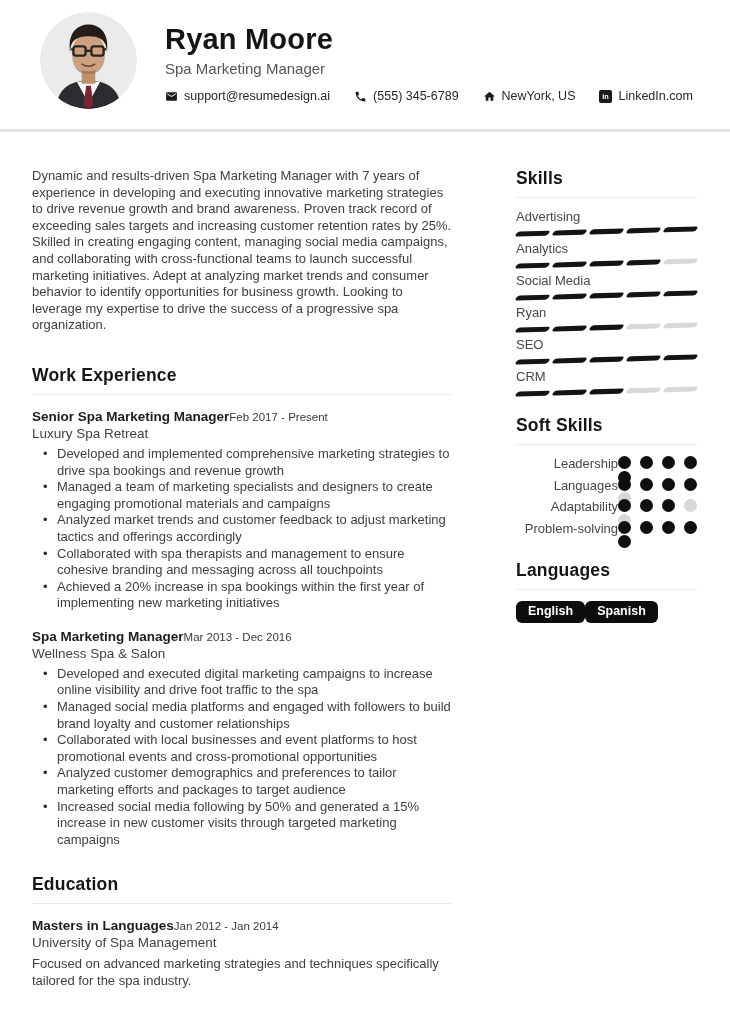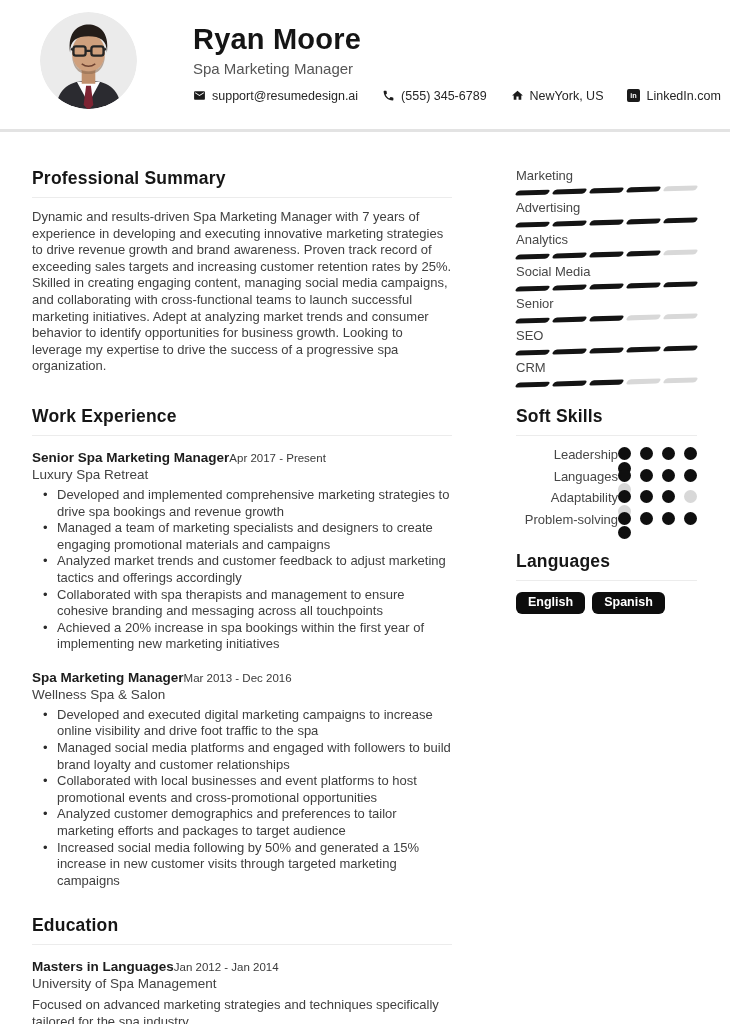--- a/index.html
+++ b/index.html
@@ -6,28 +6,28 @@
   html, body { width: 730px; background: #ffffff; }
   body {
     height: 1024px;
     overflow: hidden;
     font-family: "Liberation Sans", "DejaVu Sans", sans-serif;
     color: #3f3f3f;
     -webkit-font-smoothing: antialiased;
   }
 
   
-  .header { display: flex; align-items: flex-start; height: 129px; padding: 12px 0 0 40px; gap: 28px; }
+  .header { display: flex; align-items: flex-start; height: 129px; padding: 12px 0 0 40px; }
   .avatar { width: 97px; height: 97px; border-radius: 50%; overflow: hidden; flex: 0 0 auto; }
   .avatar svg { display: block; width: 100%; height: 100%; }
   .header-text { margin-left: 28px; padding-top: 11px; }
   .name { font-size: 29px; line-height: 32px; font-weight: 700; color: #151515; letter-spacing: 0.2px; }
   .candidate-title { margin-top: 5px; font-size: 15px; color: #555555; }
   .contact-row { margin-top: 12px; display: flex; align-items: center; gap: 24px; font-size: 12.5px; color: #262626; }
-  .contact-item { display: inline-flex; align-items: flex-start; gap: 6px; white-space: nowrap; }
+  .contact-item { display: inline-flex; align-items: flex-end; gap: 6px; white-space: nowrap; }
   .contact-item svg { width: 13px; height: 13px; flex: 0 0 auto; }
   .header-divider { height: 3px; background: #e3e3e3; width: 730px; }
 
   
   .columns { display: flex; padding: 36px 33px 0 32px; gap: 64px; }
   .main-col { width: 420px; flex: 0 0 auto; }
   .sidebar { width: 181px; flex: 0 0 auto; }
 
   h2.section-heading {
     font-size: 17.5px; line-height: 20px; font-weight: 700; color: #161616;
@@ -67,21 +67,21 @@
   .skill-bar .seg.filled { background: #141414; }
 
   .section-soft { margin-top: 21px; }
   .soft-row { display: flex; justify-content: flex-end; align-items: flex-start; height: 21.6px; }
   .soft-label { font-size: 13px; line-height: 16px; color: #474747; }
   .dots { width: 79px; display: flex; flex-wrap: wrap; column-gap: 9px; row-gap: 1.5px; }
   .dots .dot { width: 13px; height: 13px; border-radius: 50%; background: #d8d8d8; flex: 0 0 auto; }
   .dots .dot.filled { background: #0f0f0f; }
 
   .section-languages { margin-top: 18px; }
-  .lang-pills { display: flex; gap: 7px; margin-top: 8px; }
+  .lang-pills { display: flex; margin-top: 8px; }
   .lang-pill {
     background: #0d0d0d; color: #ffffff; font-size: 12.5px; font-weight: 700;
     padding: 4px 12px 5px; border-radius: 6px; line-height: 13px; display: inline-block;
   }
 </style>
 </head>
 <body>
 
 <div class="page">
 
@@ -145,31 +145,30 @@
       </div>
     </div>
   </header>
   <div class="header-divider"></div>
 
   <div class="columns">
 
     <main class="main-col">
 
       <section class="section-summary">
-        <h2 class="section-heading">Professional Summary</h2>
         <p class="summary-text">Dynamic and results-driven Spa Marketing Manager with 7 years of experience in developing and executing innovative marketing strategies to drive revenue growth and brand awareness. Proven track record of exceeding sales targets and increasing customer retention rates by 25%. Skilled in creating engaging content, managing social media campaigns, and collaborating with cross-functional teams to launch successful marketing initiatives. Adept at analyzing market trends and consumer behavior to identify opportunities for business growth. Looking to leverage my expertise to drive the success of a progressive spa organization.</p>
       </section>
 
       <section class="section-experience">
         <h2 class="section-heading">Work Experience</h2>
 
         <article class="job">
           <div class="entry-head">
             <h3 class="entry-title">Senior Spa Marketing Manager</h3>
-            <span class="entry-dates">Apr 2017 - Present</span>
+            <span class="entry-dates">Feb 2017 - Present</span>
           </div>
           <div class="entry-sub">Luxury Spa Retreat</div>
           <ul class="bullets">
             <li>Developed and implemented comprehensive marketing strategies to drive spa bookings and revenue growth</li>
             <li>Managed a team of marketing specialists and designers to create engaging promotional materials and campaigns</li>
             <li>Analyzed market trends and customer feedback to adjust marketing tactics and offerings accordingly</li>
             <li>Collaborated with spa therapists and management to ensure cohesive branding and messaging across all touchpoints</li>
             <li>Achieved a 20% increase in spa bookings within the first year of implementing new marketing initiatives</li>
           </ul>
         </article>
@@ -202,32 +201,23 @@
           <p class="edu-desc">Focused on advanced marketing strategies and techniques specifically tailored for the spa industry.</p>
         </article>
 
       </section>
 
     </main>
 
     <aside class="sidebar">
 
       <section>
+        <h2 class="section-heading">Skills</h2>
         <div>
           <div class="skill-item">
-            <span class="skill-label">Marketing</span>
-            <div class="skill-bar">
-                <span class="seg filled"></span>
-                <span class="seg filled"></span>
-                <span class="seg filled"></span>
-                <span class="seg filled"></span>
-                <span class="seg"></span>
-              </div>
-          </div>
-          <div class="skill-item">
             <span class="skill-label">Advertising</span>
             <div class="skill-bar">
                 <span class="seg filled"></span>
                 <span class="seg filled"></span>
                 <span class="seg filled"></span>
                 <span class="seg filled"></span>
                 <span class="seg filled"></span>
               </div>
           </div>
           <div class="skill-item">
@@ -244,21 +234,21 @@
             <span class="skill-label">Social Media</span>
             <div class="skill-bar">
                 <span class="seg filled"></span>
                 <span class="seg filled"></span>
                 <span class="seg filled"></span>
                 <span class="seg filled"></span>
                 <span class="seg filled"></span>
               </div>
           </div>
           <div class="skill-item">
-            <span class="skill-label">Senior</span>
+            <span class="skill-label">Ryan</span>
             <div class="skill-bar">
                 <span class="seg filled"></span>
                 <span class="seg filled"></span>
                 <span class="seg filled"></span>
                 <span class="seg"></span>
                 <span class="seg"></span>
               </div>
           </div>
           <div class="skill-item">
             <span class="skill-label">SEO</span>

